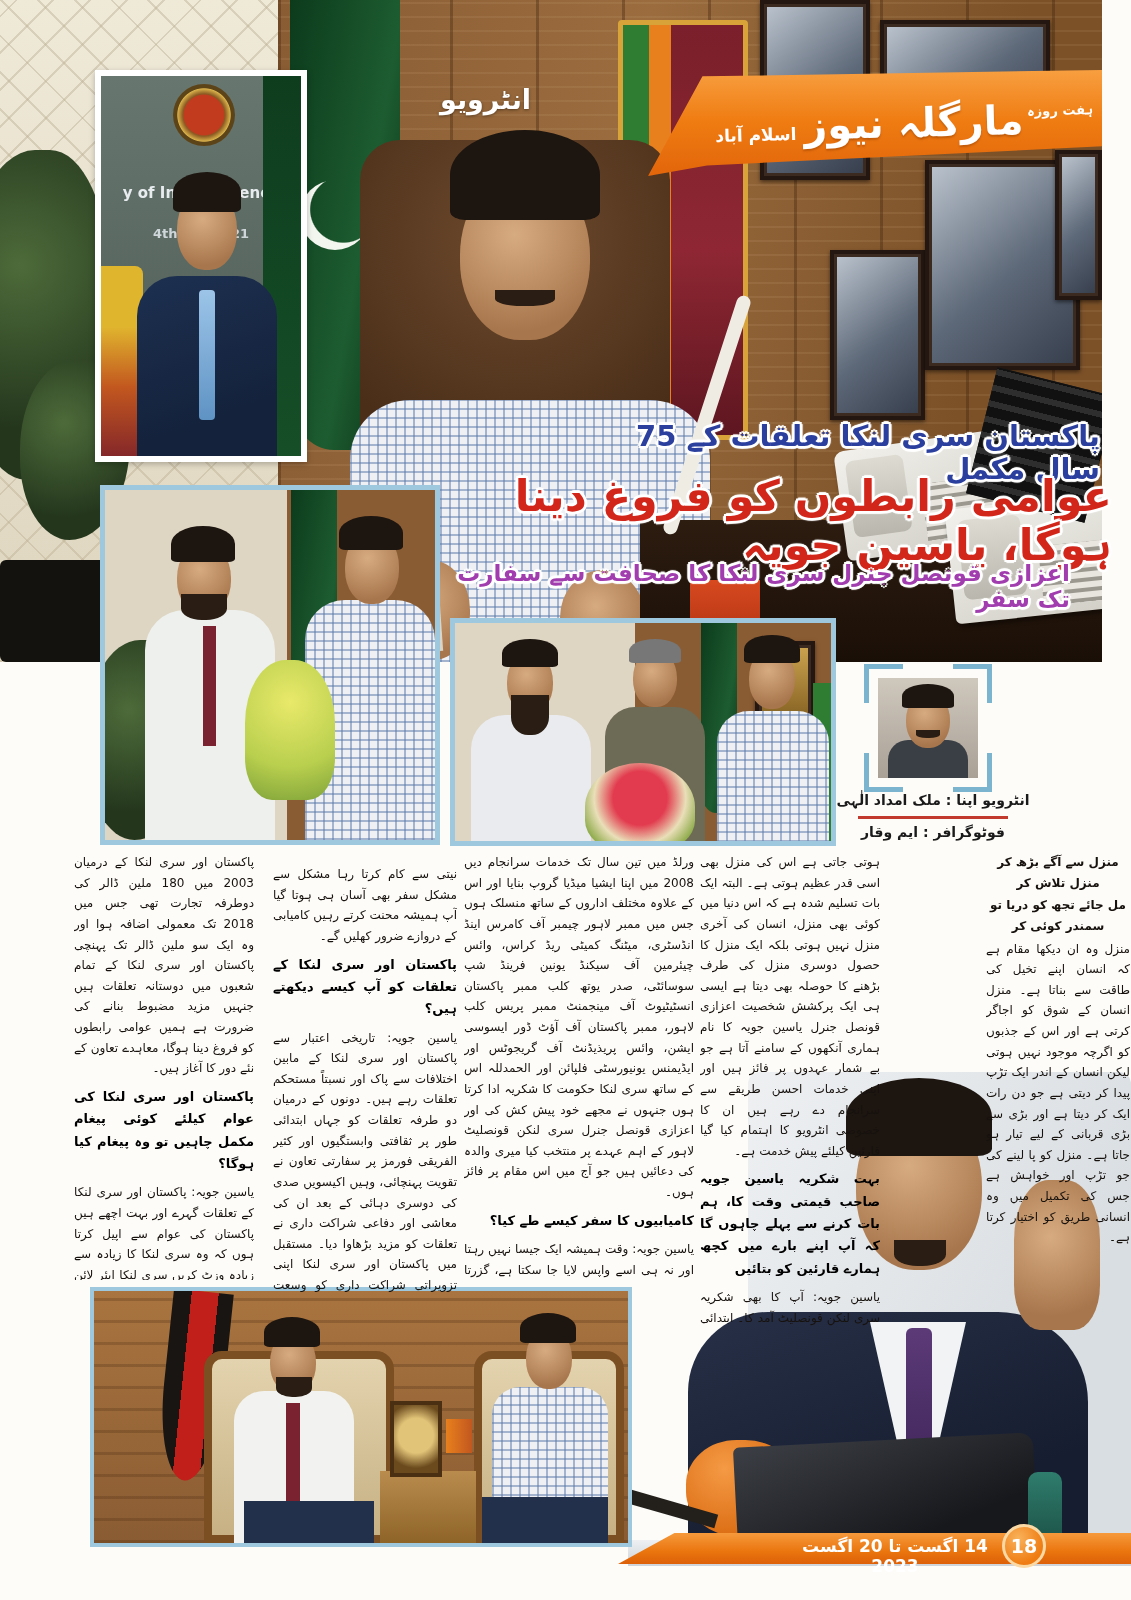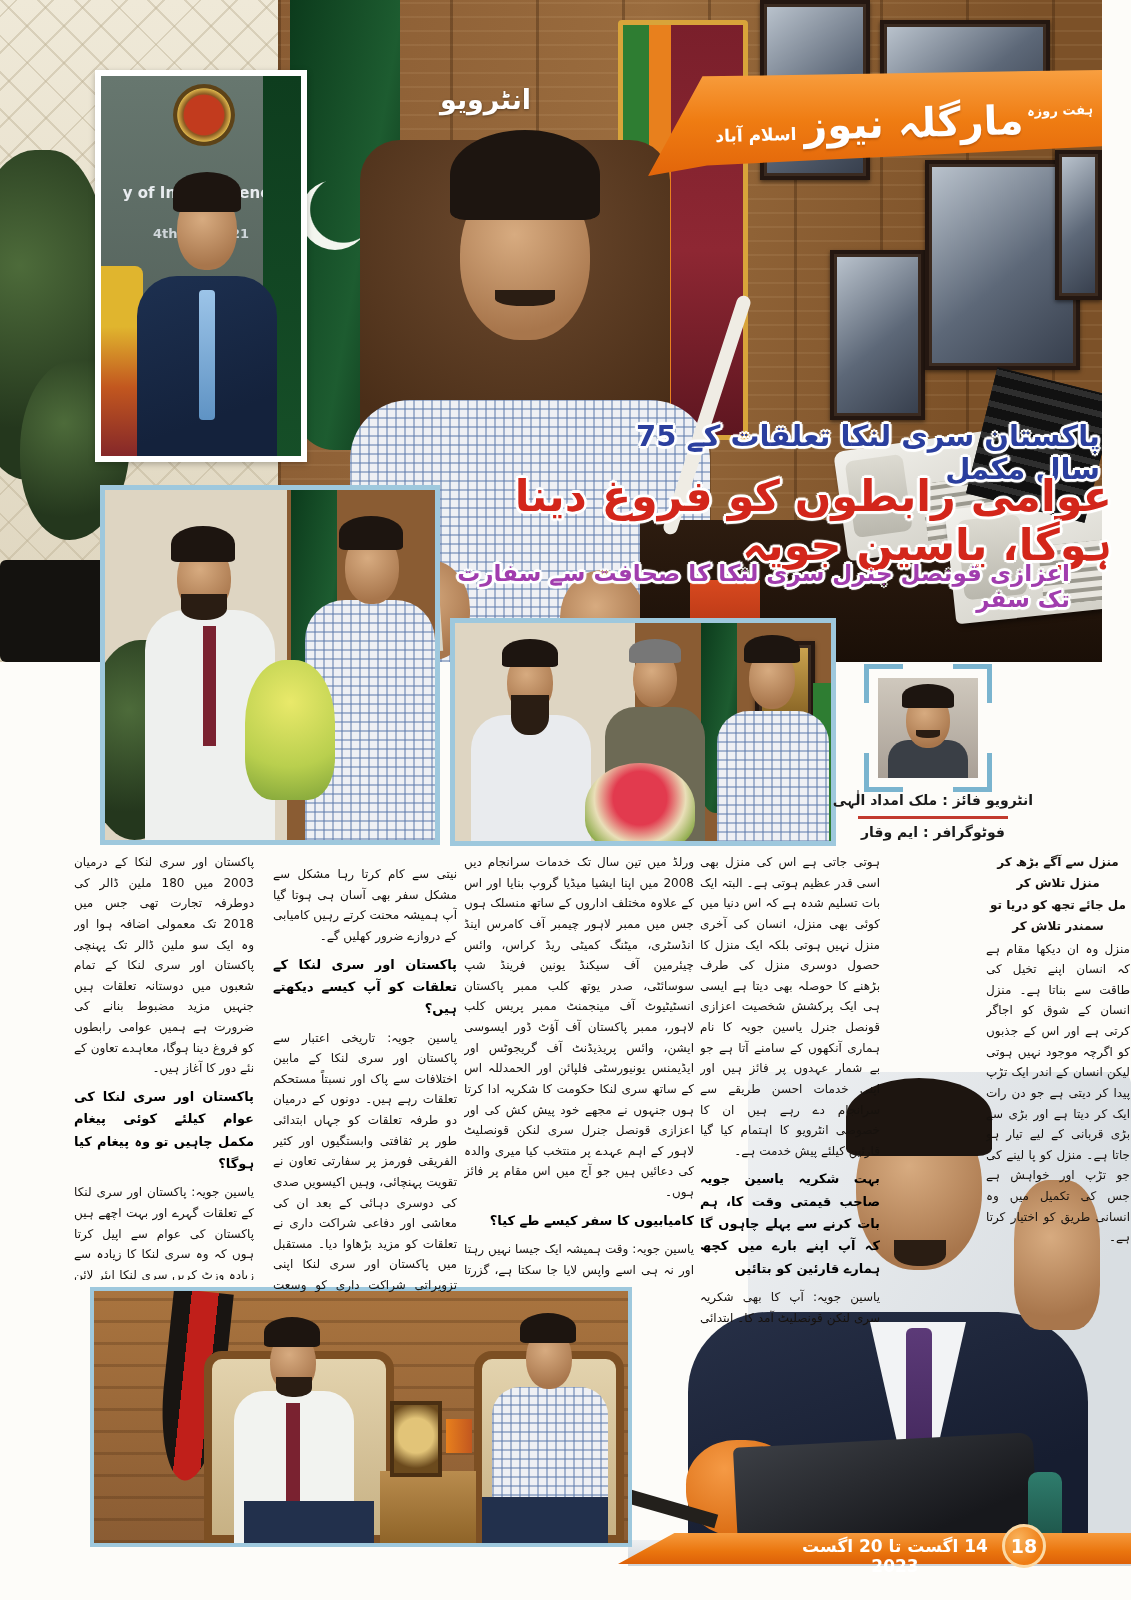--- a/index.html
+++ b/index.html
@@ -206,27 +206,27 @@
     <div class="bracket b-tr"></div>
     <div class="bracket b-bl"></div>
     <div class="bracket b-br"></div>
     <div id="interviewer-photo">
       <div class="abs" style="left:10px;top:62px;width:80px;height:40px;background:#3a3f46;border-radius:20px 20px 0 0;"></div>
       <div class="abs person-head" style="left:28px;top:14px;width:44px;height:56px;"></div>
       <div class="abs hair" style="left:24px;top:6px;width:52px;height:24px;"></div>
       <div class="abs beard" style="left:38px;top:52px;width:24px;height:8px;"></div>
     </div>
   </div>
-  <div class="abs credit" style="left:830px;top:792px;width:206px;">انٹرویو فائز : ملک امداد الٰہی</div>
+  <div class="abs credit" style="left:830px;top:792px;width:206px;">انٹرویو اپنا : ملک امداد الٰہی</div>
   <div id="credit-underline" class="abs"></div>
   <div class="abs credit" style="left:846px;top:824px;width:174px;">فوٹوگرافر : ایم وقار</div>
 
   <div class="abs col" style="left:986px;top:852px;width:144px;height:392px;">
     <p class="verse">منزل سے آگے بڑھ کر منزل تلاش کر</p>
-    <p class="verse">مل جائے تجھ کو دریا تو سمندر تلاش کر</p>
+    <p class="verse">مل جائے تجھ کو دریا تو سمندر کوئی کر</p>
     <p>منزل وہ ان دیکھا مقام ہے کہ انسان اپنے تخیل کی طاقت سے بناتا ہے۔ منزل انسان کے شوق کو اجاگر کرتی ہے اور اس کے جذبوں کو اگرچہ موجود نہیں ہوتی لیکن انسان کے اندر ایک تڑپ پیدا کر دیتی ہے جو دن رات ایک کر دیتا ہے اور بڑی سے بڑی قربانی کے لیے تیار ہو جاتا ہے۔ منزل کو پا لینے کی جو تڑپ اور خواہش ہے جس کی تکمیل میں وہ انسانی طریق کو اختیار کرتا ہے۔</p>
 
   </div>
 
   <div class="abs col" style="left:700px;top:852px;width:180px;height:478px;">
     <p>ہوتی جاتی ہے اس کی منزل بھی اسی قدر عظیم ہوتی ہے۔ البتہ ایک بات تسلیم شدہ ہے کہ اس دنیا میں کوئی بھی منزل، انسان کی آخری منزل نہیں ہوتی بلکہ ایک منزل کا حصول دوسری منزل کی طرف بڑھنے کا حوصلہ بھی دیتا ہے ایسی ہی ایک پرکشش شخصیت اعزازی قونصل جنرل یاسین جویہ کا نام ہماری آنکھوں کے سامنے آتا ہے جو بے شمار عہدوں پر فائز ہیں اور اپنی خدمات احسن طریقے سے سرانجام دے رہے ہیں ان کا خصوصی انٹرویو کا اہتمام کیا گیا قارئین کیلئے پیش خدمت ہے۔</p>
     <p class="q">بہت شکریہ یاسین جویہ صاحب قیمتی وقت کا، ہم بات کرنے سے پہلے چاہوں گا کہ آپ اپنے بارے میں کچھ ہمارے قارئین کو بتائیں</p>
     <p>یاسین جویہ: آپ کا بھی شکریہ سری لنکن قونصلیٹ آمد کا۔ ابتدائی تعلیم میں نے گجرانوالہ سے حاصل کی میٹرک میں نے گورنمنٹ ہائی سکول گجرانوالہ اور انٹرمیڈیٹ کامرس کالج سے کیا پنجاب یونیورسٹی لاہور سے کامرس میں گریجویشن کرنے کے بعد 1988 میں اعلیٰ تعلیم حاصل کرنے کے لیے فلپائن روانہ ہو گیا وہاں سے ایم بی اے کی تعلیم حاصل کی ویسے تو بنیادی میرا تعلق میڈیا سے ہے پاکستان کا پہلا پرائیویٹ ٹی وی چینل ایس ٹی این کے نام سے آیا میں اس کی ابتدائی ٹیم کا حصہ تھا 1995 تک مجھے جنرل منیجر کی پوسٹ پر تعینات کیا گیا اور پی ٹی وی</p>
   </div>
 

